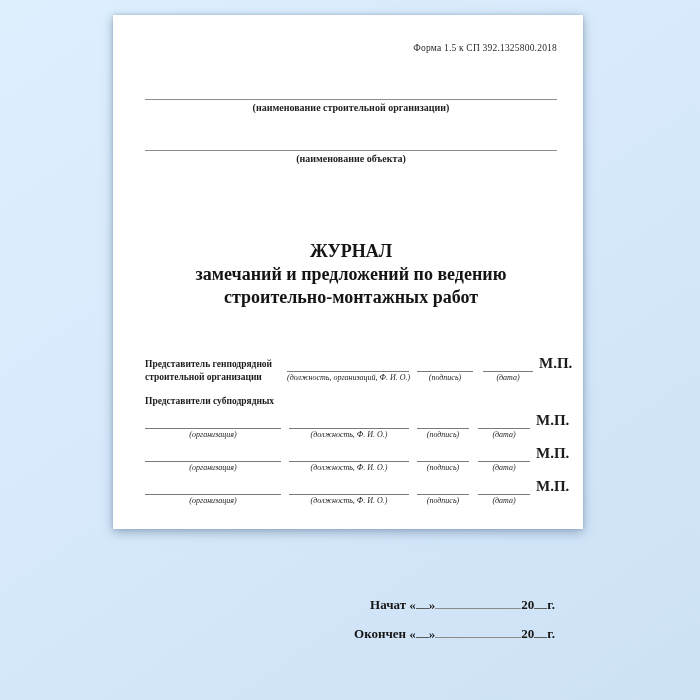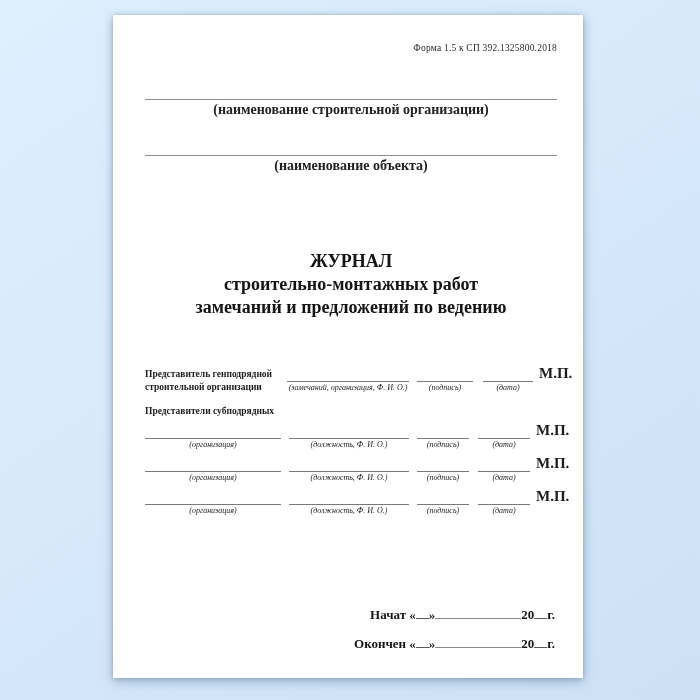--- a/index.html
+++ b/index.html
@@ -2,31 +2,31 @@
 <html><head>
 <meta charset="utf-8">
 <style>
   html,body{margin:0;padding:0;}
   body{
     width:700px;height:700px;overflow:hidden;position:relative;
     background:linear-gradient(145deg,#def0fe 0%,#d7e9fb 45%,#cde1f5 100%);
     font-family:"Liberation Serif","DejaVu Serif",serif;
   }
   .paper{
-    position:absolute;left:113px;top:15px;width:470px;height:663px;
+    position:absolute;left:113px;top:15px;width:470px;height:514px;
     background:#ffffff;
     box-shadow:0 3px 10px rgba(88,118,150,.55),0 0 3px rgba(88,118,150,.35);
     color:#1c1c1c;box-sizing:border-box;
     padding:28px 26px 0 32px;
   }
   .form-ref{text-align:right;font-size:9.5px;letter-spacing:.2px;color:#2a2a2a;}
   .field{margin-top:46px;}
   .field + .field{margin-top:37px;}
   .rule{height:0;border-bottom:1px solid #8d8d8d;}
-  .fcap{text-align:center;font-size:14px;font-weight:600;padding-top:2px;color:#222;}
+  .fcap{text-align:center;font-size:10px;font-weight:600;padding-top:2px;color:#222;}
   .title{margin-top:76px;text-align:center;font-weight:bold;font-size:18px;line-height:23px;color:#141414;}
   .sig1{margin-top:46px;display:flex;align-items:flex-end;}
   .sig-label{width:132px;font-size:9.5px;font-weight:bold;line-height:13px;flex:none;}
   .col{display:flex;flex-direction:column;flex:none;}
   .blank{height:12px;border-bottom:1px solid #7a7a7a;}
   .blank.short{height:8px;}
   .cap{font-size:8px;font-style:italic;text-align:center;padding-top:1px;height:11px;color:#222;white-space:nowrap;}
   .c1{width:122px;margin-left:10px;}
   .c2{width:56px;margin-left:8px;}
   .c3{width:50px;margin-left:10px;}
@@ -56,32 +56,32 @@
     <div class="fcap">(наименование строительной организации)</div>
   </div>
 
   <div class="field">
     <div class="rule"></div>
     <div class="fcap">(наименование объекта)</div>
   </div>
 
   <div class="title">
     <div>ЖУРНАЛ</div>
+    <div>замечаний и предложений по ведению</div>
     <div>строительно-монтажных работ</div>
-    <div>замечаний и предложений по ведению</div>
   </div>
 
   <div class="sig1">
     <div class="sig-label">
       <div>Представитель генподрядной</div>
       <div>строительной организации</div>
     </div>
     <div class="col c1">
       <div class="blank"></div>
-      <div class="cap">(замечаний, организация, Ф. И. О.)</div>
+      <div class="cap">(должность, организаций, Ф. И. О.)</div>
     </div>
     <div class="col c2">
       <div class="blank"></div>
       <div class="cap">(подпись)</div>
     </div>
     <div class="col c3">
       <div class="blank"></div>
       <div class="cap">(дата)</div>
     </div>
     <div class="mp">М.П.</div>

